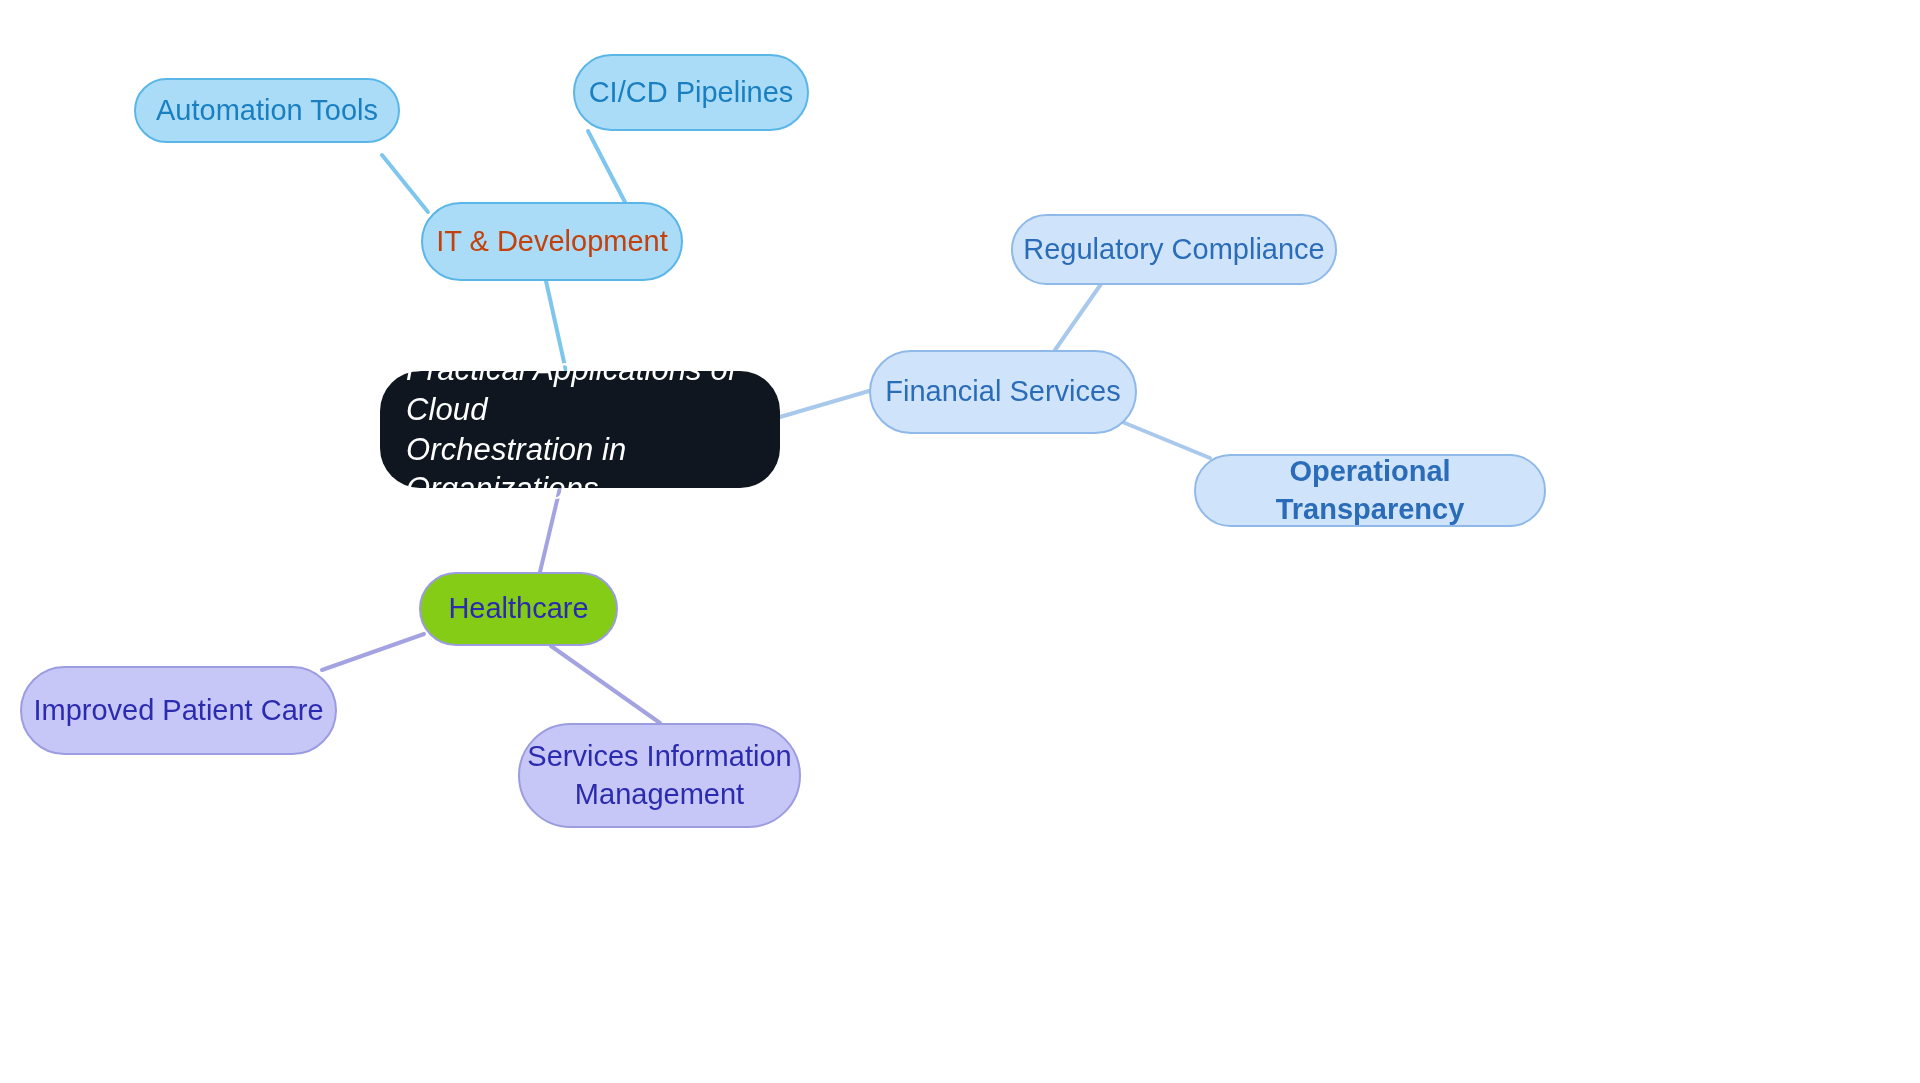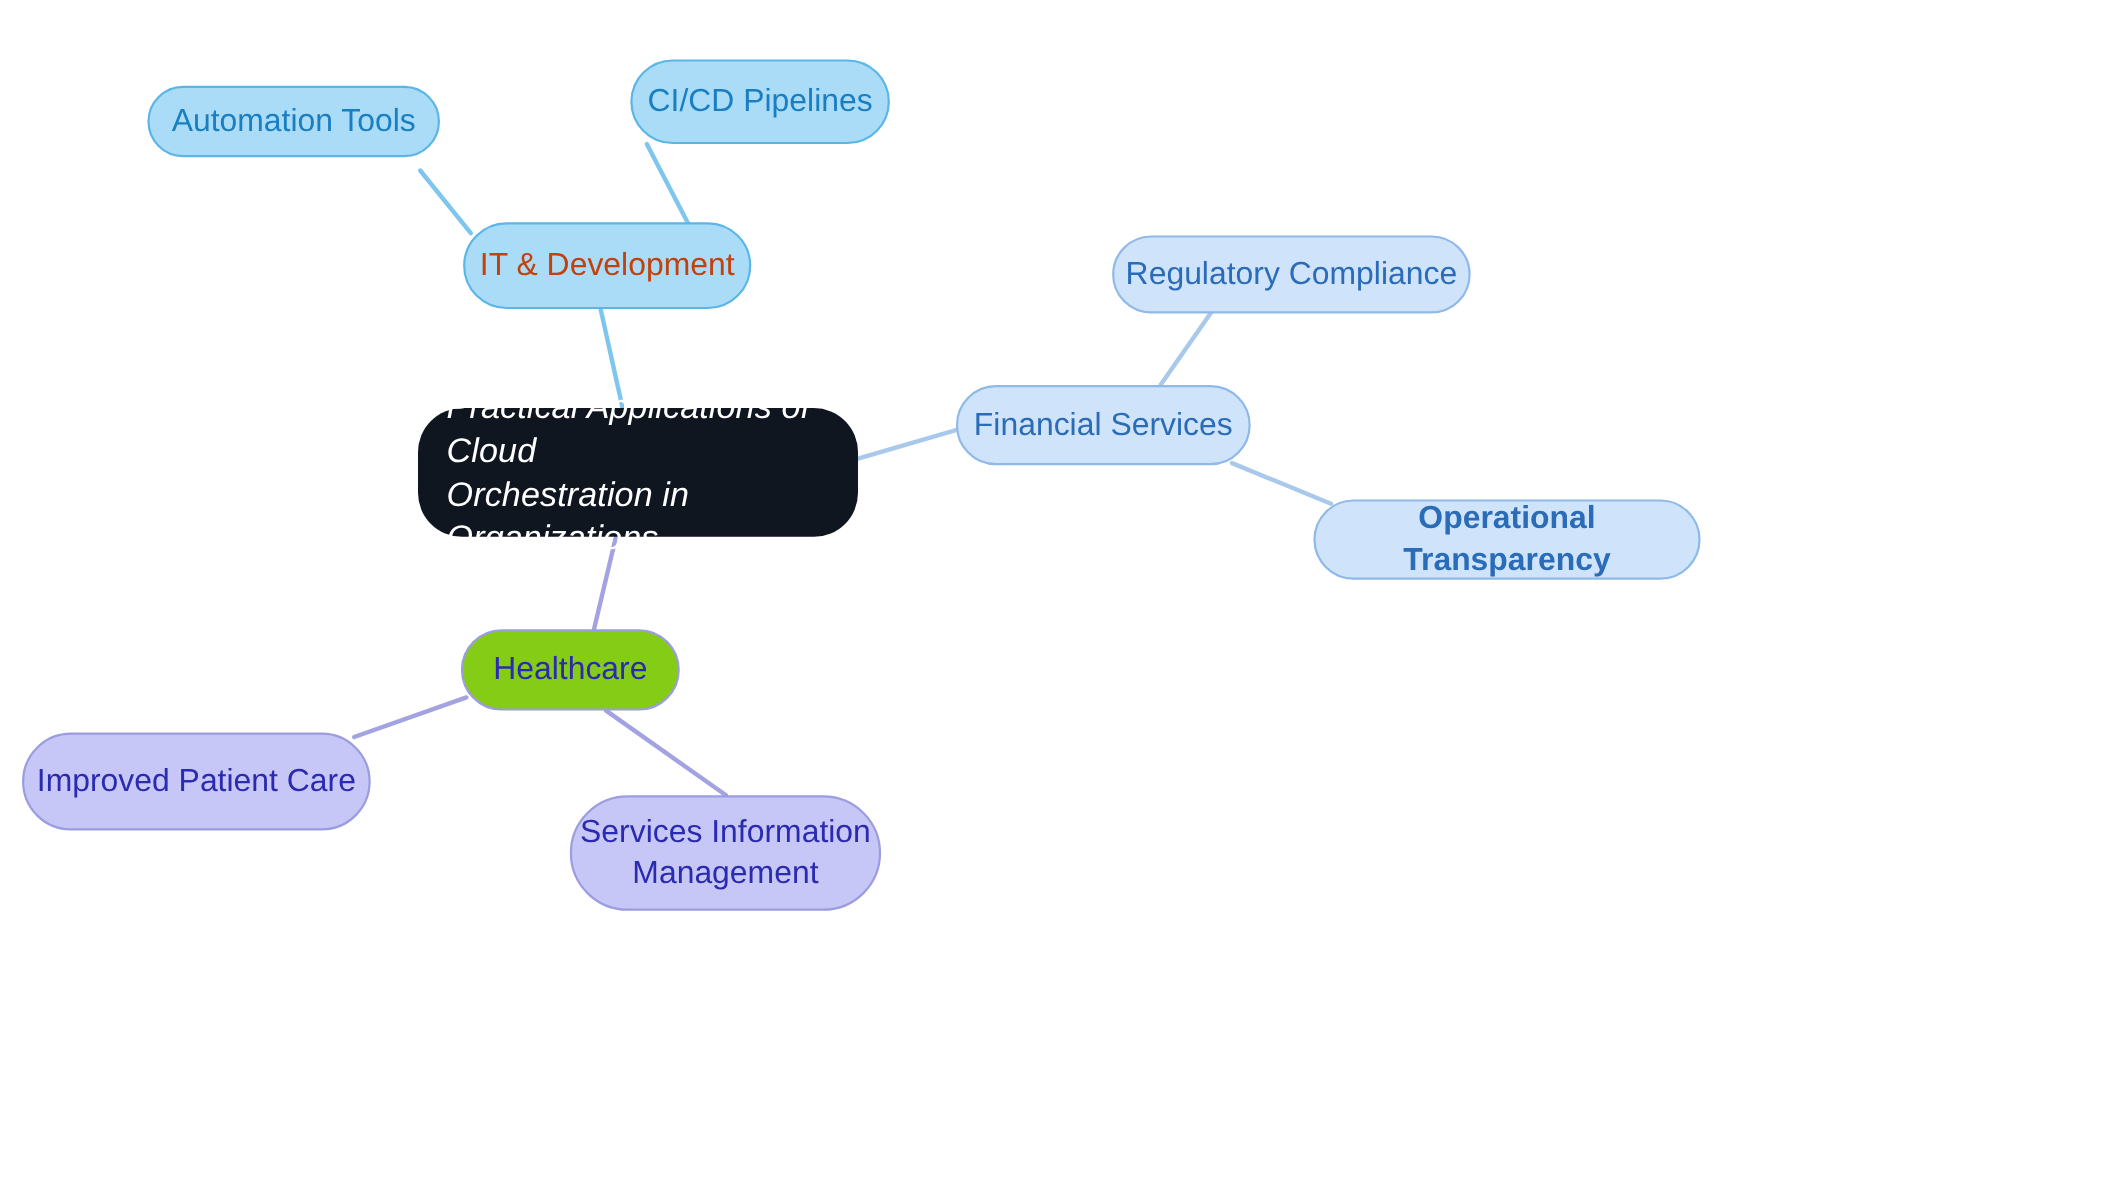--- a/index.html
+++ b/index.html
@@ -110,21 +110,21 @@
 
   <div class="node node-root" style="left:380px; top:371px; width:400px; height:117px;font-style:italic;">Practical Applications of Cloud
 Orchestration in Organizations</div>
 
   <div class="node node-branch-it" style="left:421px; top:202px; width:262px; height:79px;">IT &amp; Development</div>
 
   <div class="node node-leaf-it" style="left:134px; top:78px; width:266px; height:65px;">Automation Tools</div>
 
   <div class="node node-leaf-it" style="left:573px; top:54px; width:236px; height:77px;">CI/CD Pipelines</div>
 
-  <div class="node node-branch-fin" style="left:869px; top:350px; width:268px; height:73px;">Financial Services</div>
+  <div class="node node-branch-fin" style="left:869px; top:350px; width:268px; height:84px;">Financial Services</div>
 
   <div class="node node-leaf-fin" style="left:1011px; top:203px; width:326px; height:71px;margin-top:11px;">Regulatory Compliance</div>
 
   <div class="node node-leaf-fin" style="left:1194px; top:454px; width:352px; height:73px;font-weight:bold;">Operational Transparency</div>
 
   <div class="node node-branch-health" style="left:419px; top:572px; width:199px; height:74px;">Healthcare</div>
 
   <div class="node node-leaf-health" style="left:20px; top:666px; width:317px; height:89px;">Improved Patient Care</div>
 
   <div class="node node-leaf-health" style="left:518px; top:723px; width:283px; height:105px;">Services Information

